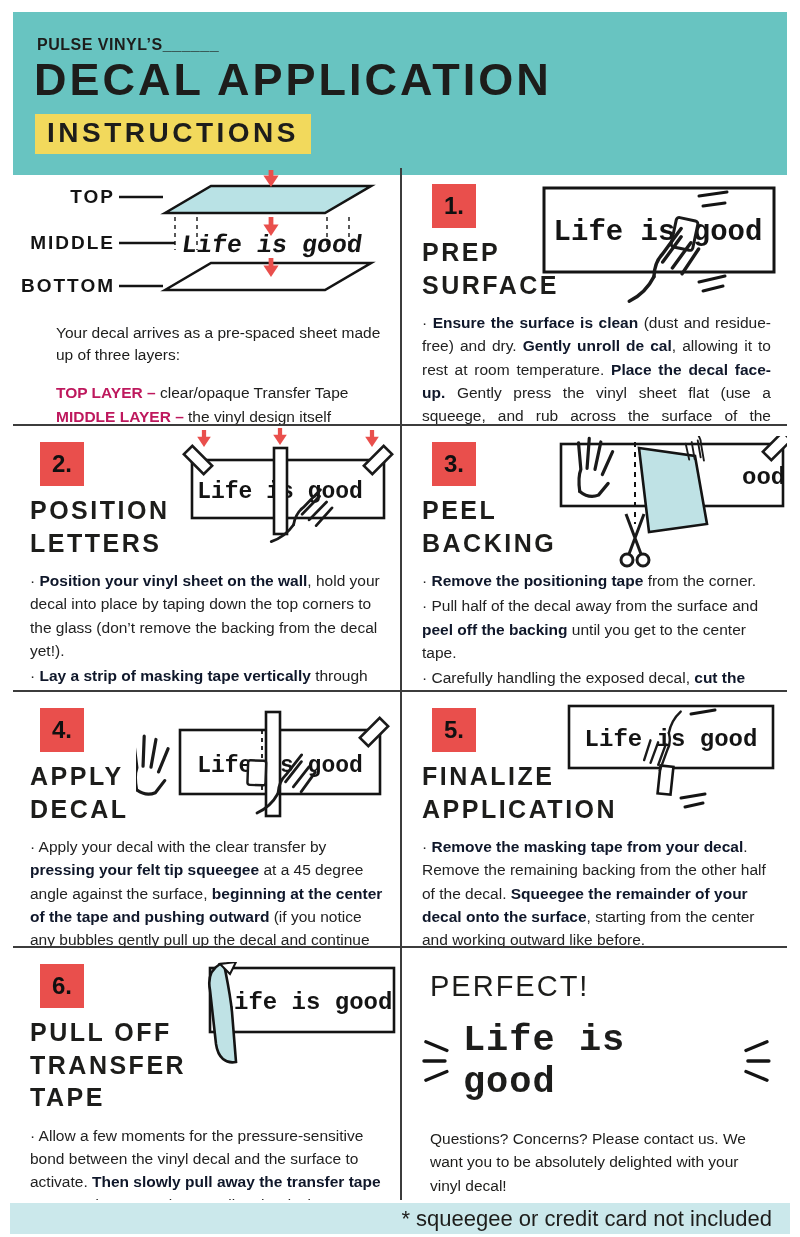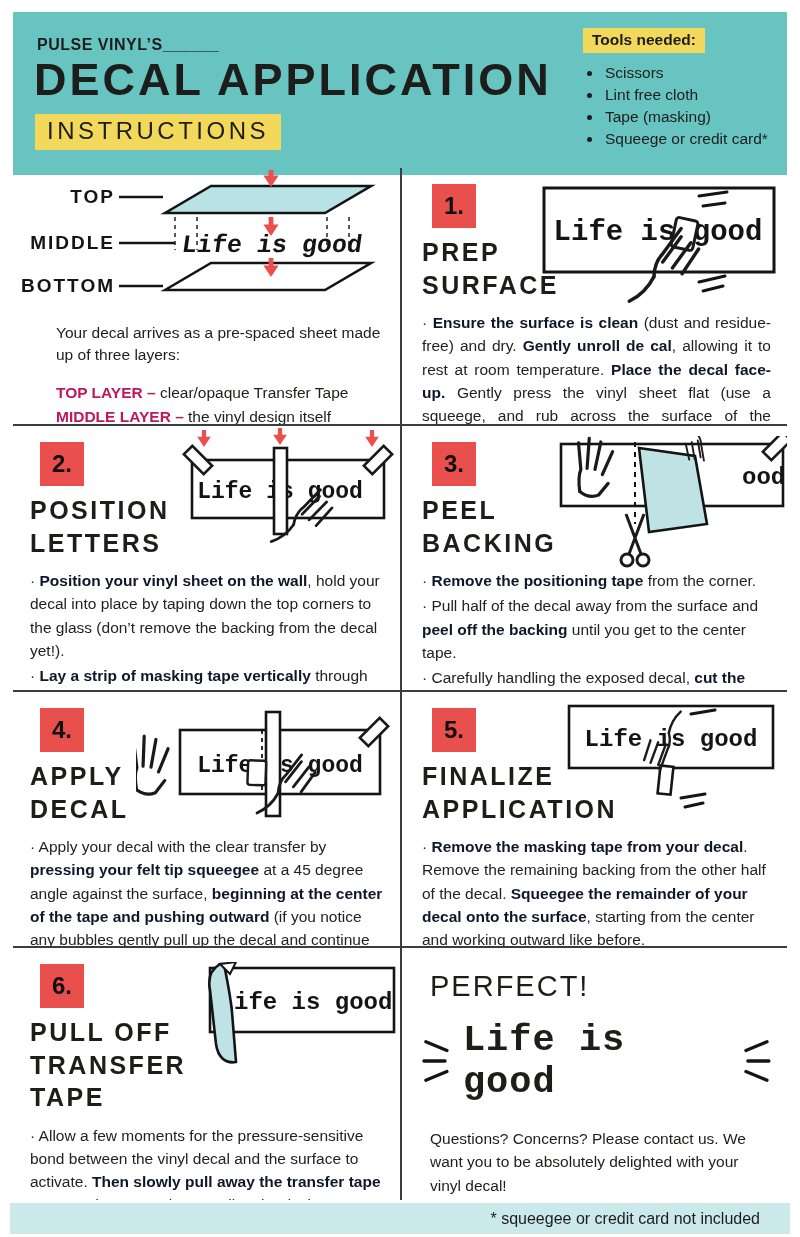--- a/index.html
+++ b/index.html
@@ -7,21 +7,21 @@
     width:800px; height:1237px; background:#ffffff; position:relative;
     font-family:"Liberation Sans", sans-serif; color:#1d1d1b;
     -webkit-font-smoothing:antialiased;
   }
   .page { position:absolute; inset:0; overflow:hidden; }
 
   
   .header { position:absolute; left:13px; top:12px; width:774px; height:163px; background:#68c4c1; }
   .brand { position:absolute; left:24px; top:24px; font-size:16px; font-weight:700; letter-spacing:.5px; }
   .big-title { position:absolute; left:21px; top:42px; font-size:45px; font-weight:800; letter-spacing:3px; white-space:nowrap;text-align:right; }
-  .subtitle-chip { position:absolute; left:22px; top:102px; background:#f2d95c; padding:3px 12px 5px; font-size:24px; font-weight:400; letter-spacing:3.5px;text-align:right; }
+  .subtitle-chip { position:absolute; left:22px; top:102px; background:#f2d95c; padding:3px 12px 5px; font-size:28px; font-weight:700; letter-spacing:3.5px;text-align:right; }
   .tools { position:absolute; left:570px; top:16px; width:200px; }
   .tools-chip { display:inline-block; background:#f2d95c; padding:3px 9px 4px; font-size:15.5px; font-weight:700; }
   .tools ul { margin:9px 0 0 0; padding-left:20px; font-size:15.5px; line-height:1.42; }
   .tools li { padding-left:2px; }
 
   
   .grid { position:absolute; left:13px; top:168px; width:774px;
           display:grid; grid-template-columns:387px 387px;
           grid-template-rows:258px 266px 256px 252px; }
   .cell { position:relative; border-bottom:2px solid #3c3c3c; box-sizing:border-box; overflow:hidden; }
@@ -48,21 +48,21 @@
 
   
   .perfect-title { margin:6px 0 0 8px; font-size:29px; font-weight:400; letter-spacing:2px; }
   .perfect-decal { margin-top:16px; display:flex; align-items:center; justify-content:center; gap:14px; }
   .perfect-decal .txt { font-size:37px; letter-spacing:1px; }
   .perfect-paras { margin:24px 0 0 8px; font-size:15.5px; line-height:1.5; max-width:352px; }
   .perfect-paras p { margin:0; }
 
   
   .footer { position:absolute; left:10px; top:1203px; width:780px; height:31px; background:#cbe8eb; }
-  .footer-note { position:absolute; right:30px; top:0; line-height:31px; font-size:16px; color:#1d1d1b; }
+  .footer-note { position:absolute; right:18px; top:0; line-height:31px; font-size:22px; color:#1d1d1b; }
 
   svg text { font-family:"Liberation Mono","DejaVu Sans Mono",monospace; font-weight:700; fill:#141414; }
   svg .label { font-family:"Liberation Sans",sans-serif; font-weight:800; letter-spacing:2px; }
 </style>
 </head>
 <body>
 
 <svg width="0" height="0" style="position:absolute" aria-hidden="true">
   <defs>
     <g id="red-arrow">
@@ -101,29 +101,20 @@
     </g>
   </defs>
 </svg>
 
 <div class="page">
 
   <div class="header">
     <div class="brand">PULSE VINYL’S______</div>
     <div class="big-title">DECAL APPLICATION</div>
     <div class="subtitle-chip">INSTRUCTIONS</div>
-    <div class="tools">
-      <span class="tools-chip">Tools needed:</span>
-      <ul>
-          <li>Scissors</li>
-          <li>Lint free cloth</li>
-          <li>Tape (masking)</li>
-          <li>Squeege or credit card*</li>
-        </ul>
-    </div>
   </div>
 
   <div class="grid">
 
     <section class="cell leftcol">
       <svg class="illus" style="left:6px;top:2px;" width="368" height="128" viewBox="0 0 368 128">
         <text class="label" x="96" y="33" font-size="19" text-anchor="end">TOP</text>
         <line x1="100" y1="27" x2="144" y2="27" stroke="#141414" stroke-width="2.4"></line>
         <polygon points="146,43 192,16 352,16 306,43" fill="#b9e2e5" stroke="#141414" stroke-width="2.6"></polygon>
         <g stroke="#141414" stroke-width="1.4" stroke-dasharray="4,4">

